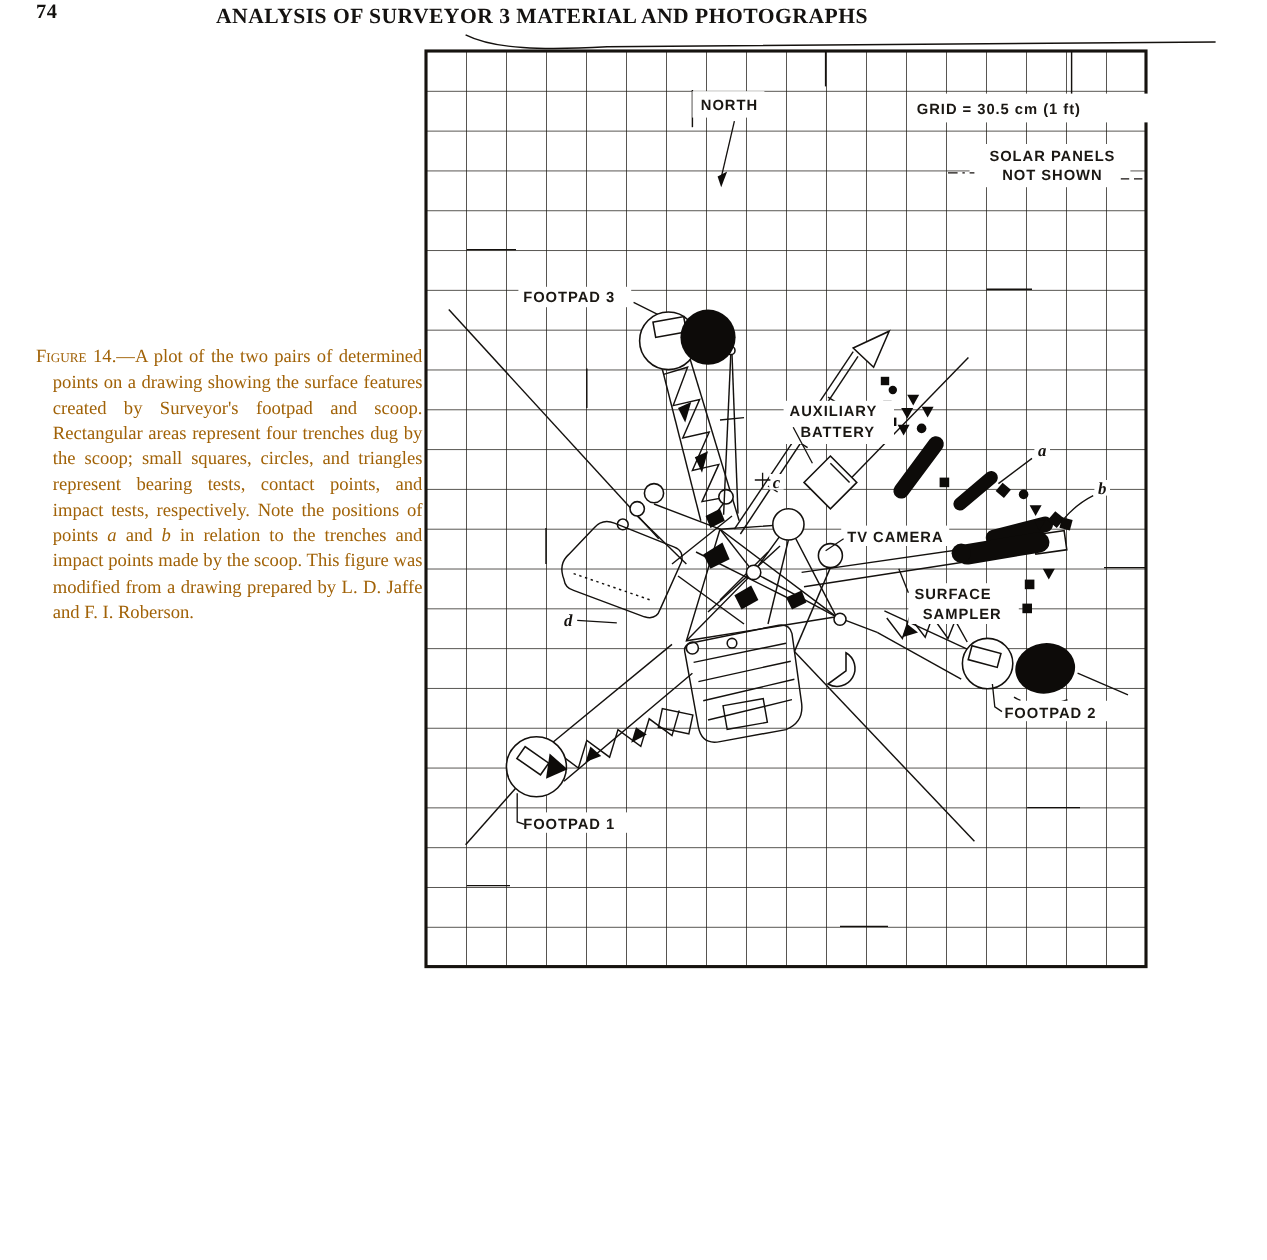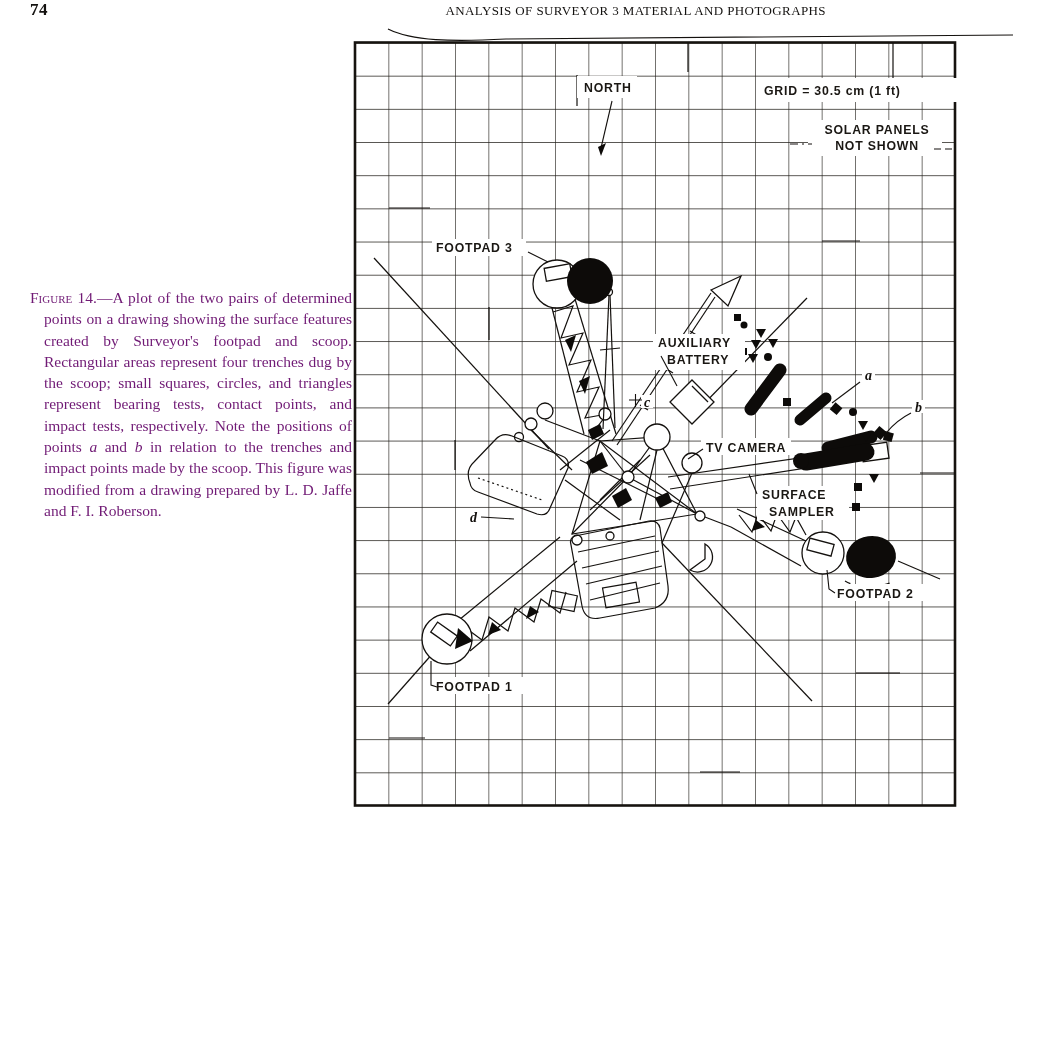--- a/index.html
+++ b/index.html
@@ -5,27 +5,27 @@
   html,body{margin:0;padding:0;}
   body{
     width:1056px;height:1050px;position:relative;background:#ffffff;
     font-family:"Liberation Serif", serif;color:#141210;overflow:hidden;
   }
   .page-number{
     position:absolute;left:30px;top:0px;font-size:17px;font-weight:bold;
     letter-spacing:.5px;
   }
   .running-title{
-    position:absolute;left:180px;top:3px;width:646px;text-align:right;
-    font-size:13px;font-weight:normal;letter-spacing:.4px;
+    position:absolute;left:180px;top:3px;width:646px;text-align:left;
+    font-size:18px;font-weight:bold;letter-spacing:.4px;
   }
   .caption{
     position:absolute;left:30px;top:287px;width:308px;
     font-size:15.5px;line-height:21.3px;text-align:justify;
-    padding-left:14px;text-indent:-14px;color:#701a75;
+    padding-left:14px;text-indent:-14px;color:#a16207;
   }
   .sc{font-variant:small-caps;}
   .it{font-style:italic;}
   .figure-wrap{position:absolute;left:0px;top:0px;}
   svg text{font-family:"Liberation Sans", sans-serif;}
   .lbl{font-size:12.3px;font-weight:bold;letter-spacing:.8px;fill:#1a1713;}
   .pt{font-family:"Liberation Serif", serif;font-style:italic;font-size:14px;fill:#14110e;font-weight:bold;}
   .ink{stroke:#14110e;fill:none;stroke-width:1.2;}
   .inkf{stroke:#14110e;fill:#ffffff;stroke-width:1.3;}
   .blk{fill:#0d0b09;stroke:none;}

